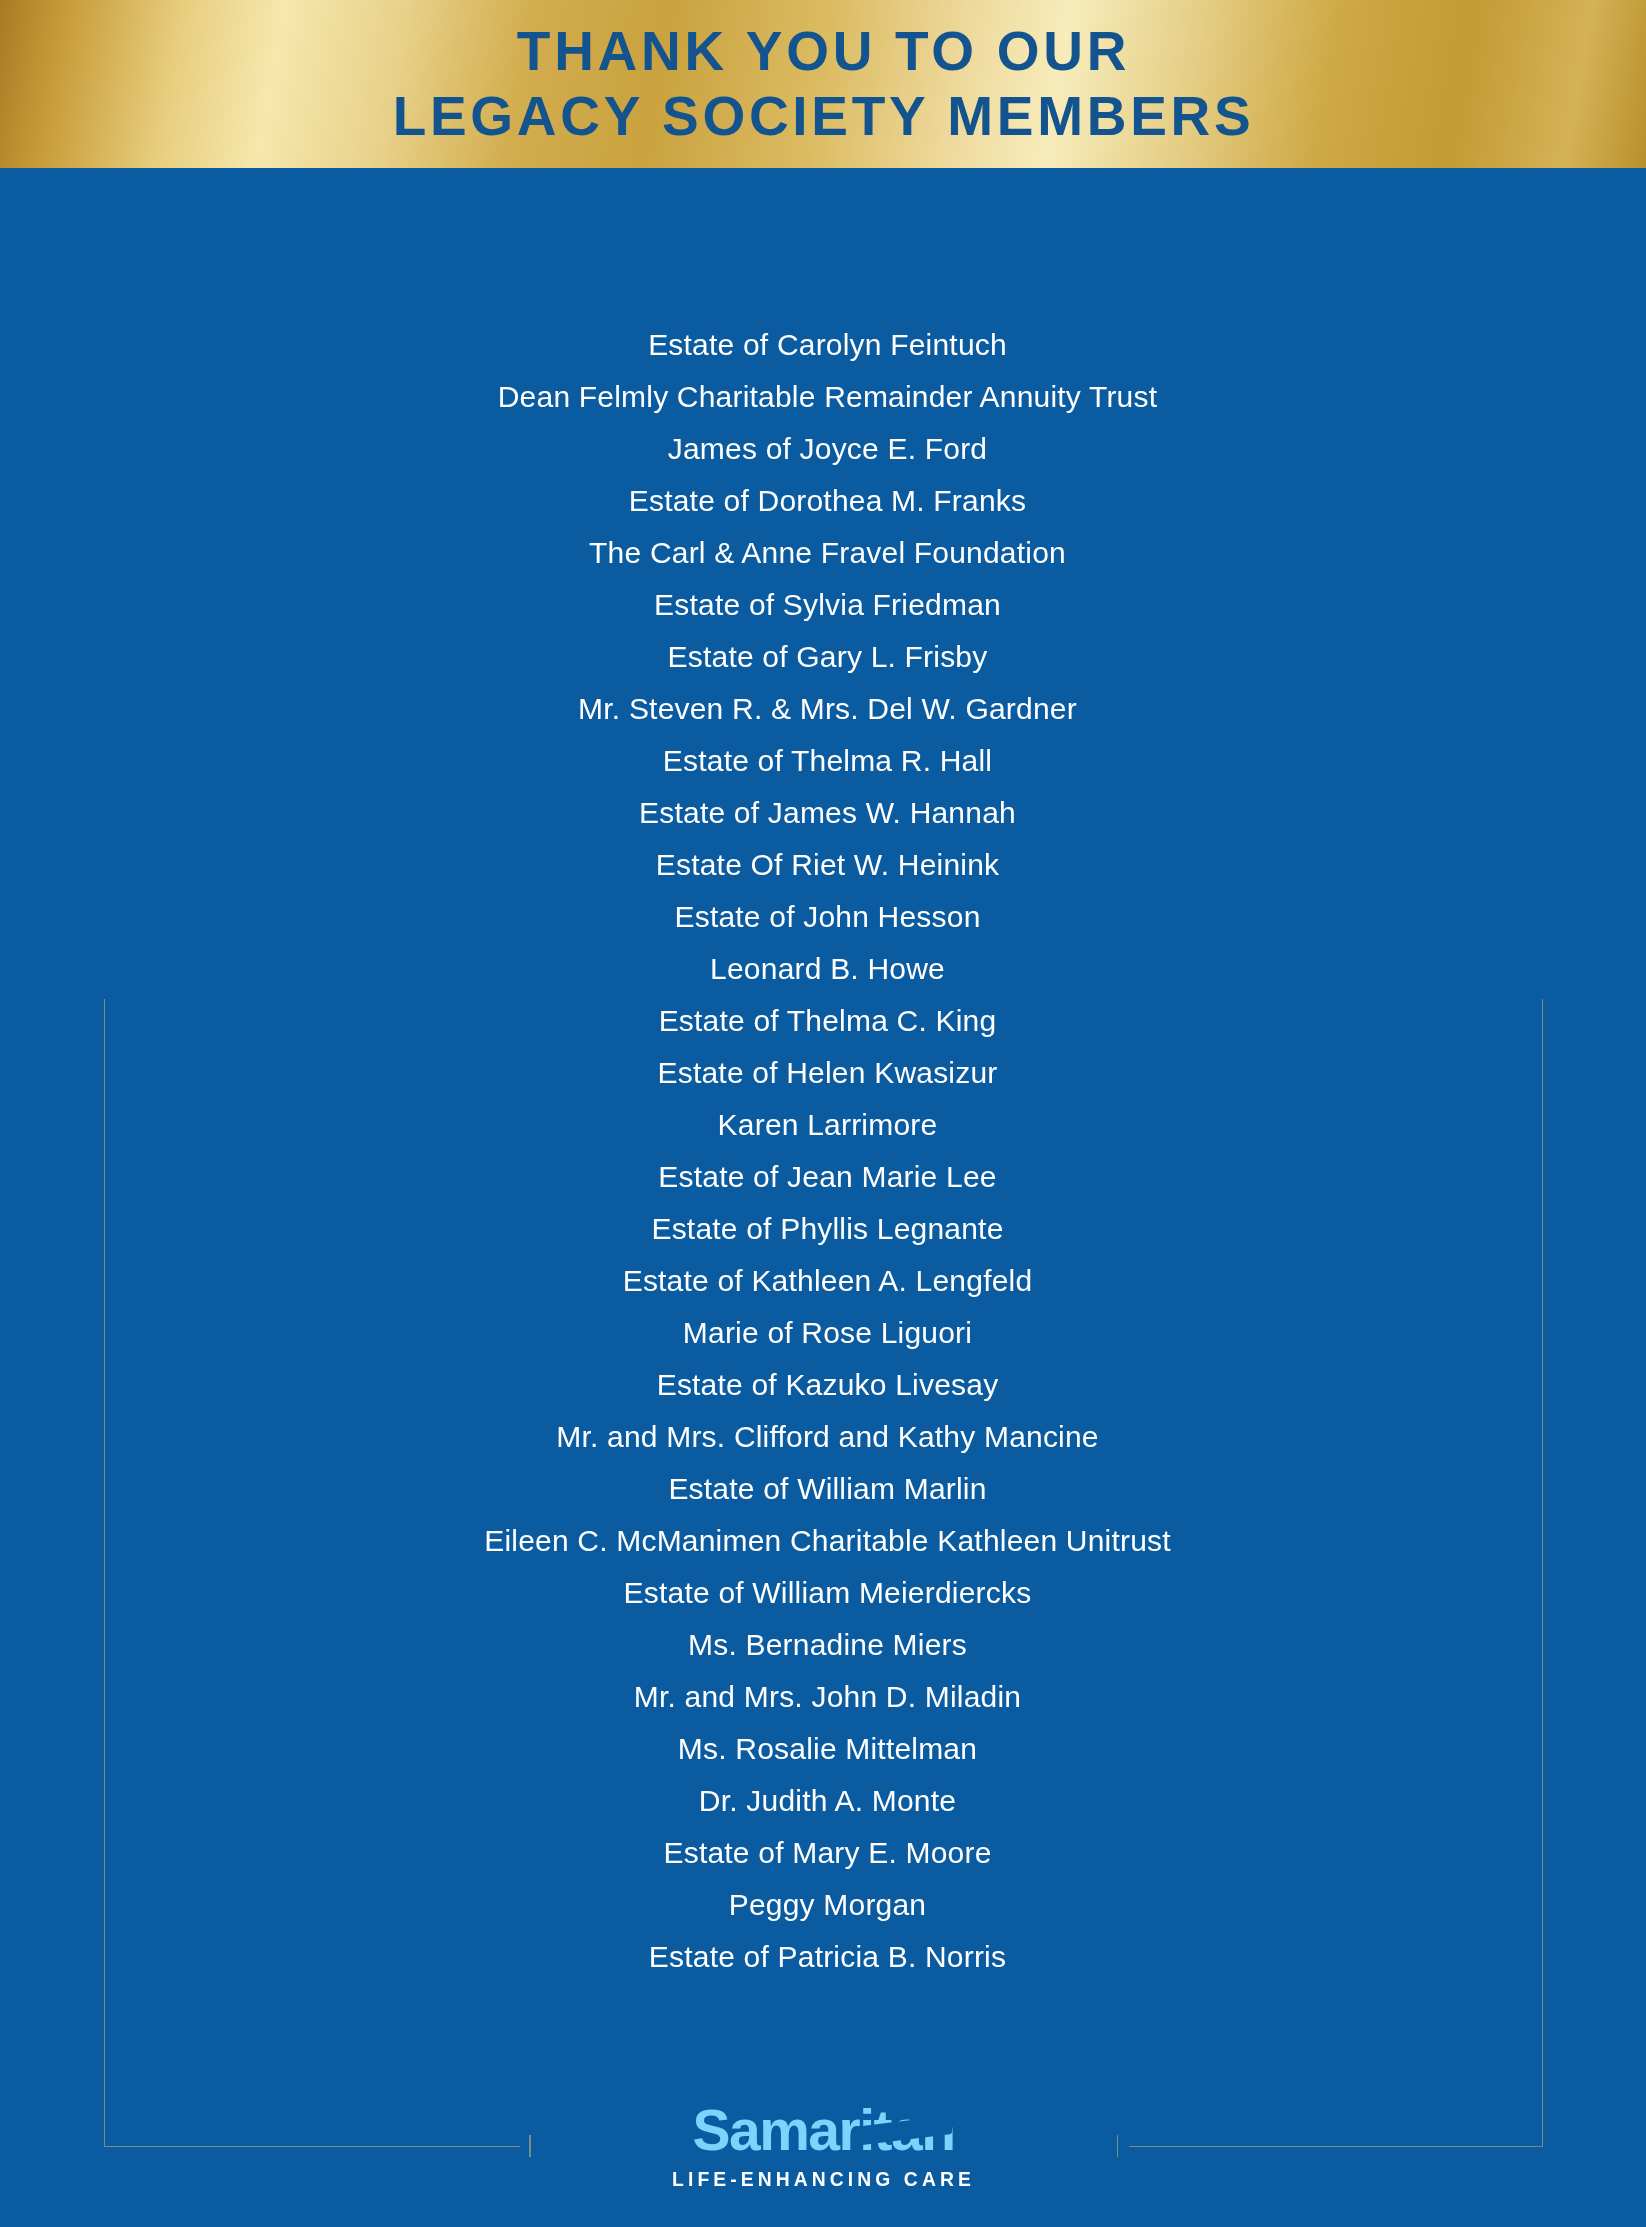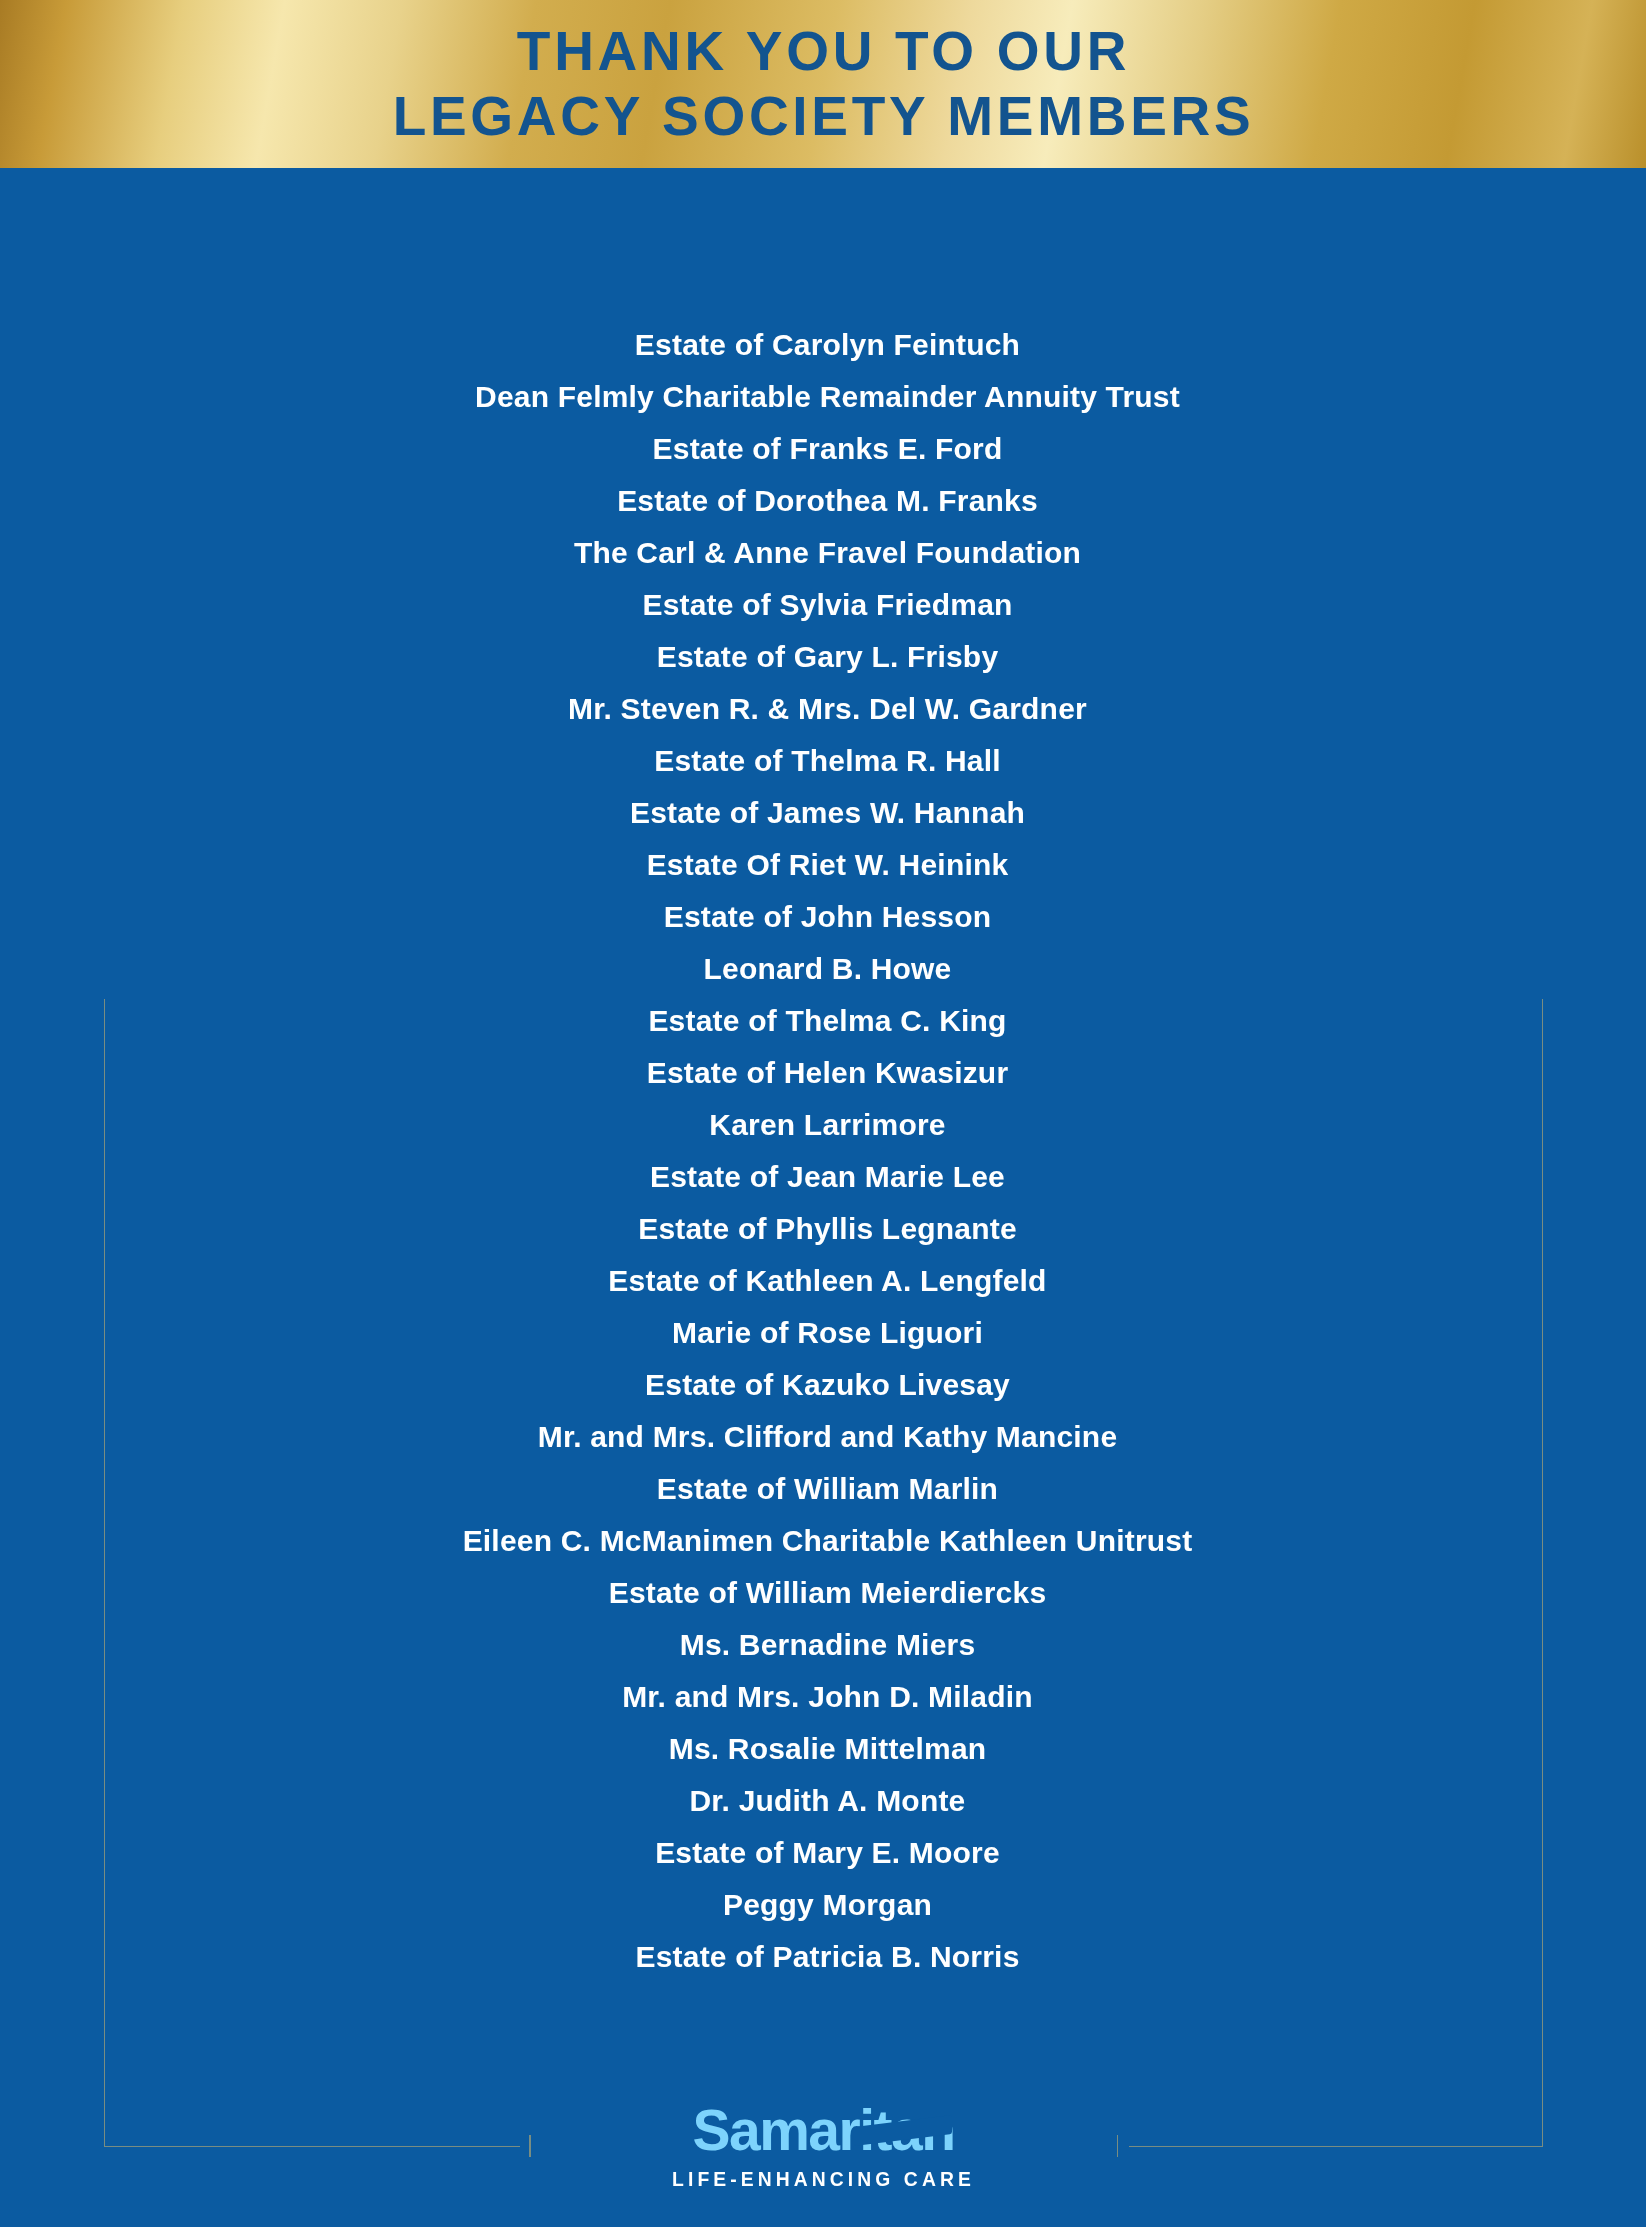--- a/index.html
+++ b/index.html
@@ -97,21 +97,21 @@
     position: absolute;
     top: 319px;
     left: 0;
     right: 0;
     text-align: center;
   }
   .name-line {
     color: #ffffff;
     font-size: 30px;
     line-height: 52px;
-    font-weight: 700;
+    font-weight: 400;
     letter-spacing: 0.2px;
     white-space: nowrap;
     padding-left: 8px;
   }
 
   
   .logo-wrap {
     position: absolute;
     bottom: 36px;
     left: 0;
@@ -157,21 +157,21 @@
   </div>
 
   <div class="frame"></div>
   <div class="frame-bottom-mask"></div>
   <div class="tick tick-left"></div>
   <div class="tick tick-right"></div>
 
   <div class="names" id="names-container">
       <div class="name-line">Estate of Carolyn Feintuch</div>
       <div class="name-line">Dean Felmly Charitable Remainder Annuity Trust</div>
-      <div class="name-line">Estate of Franks E. Ford</div>
+      <div class="name-line">James of Joyce E. Ford</div>
       <div class="name-line">Estate of Dorothea M. Franks</div>
       <div class="name-line">The Carl &amp; Anne Fravel Foundation</div>
       <div class="name-line">Estate of Sylvia Friedman</div>
       <div class="name-line">Estate of Gary L. Frisby</div>
       <div class="name-line">Mr. Steven R. &amp; Mrs. Del W. Gardner</div>
       <div class="name-line">Estate of Thelma R. Hall</div>
       <div class="name-line">Estate of James W. Hannah</div>
       <div class="name-line">Estate Of Riet W. Heinink</div>
       <div class="name-line">Estate of John Hesson</div>
       <div class="name-line">Leonard B. Howe</div>

